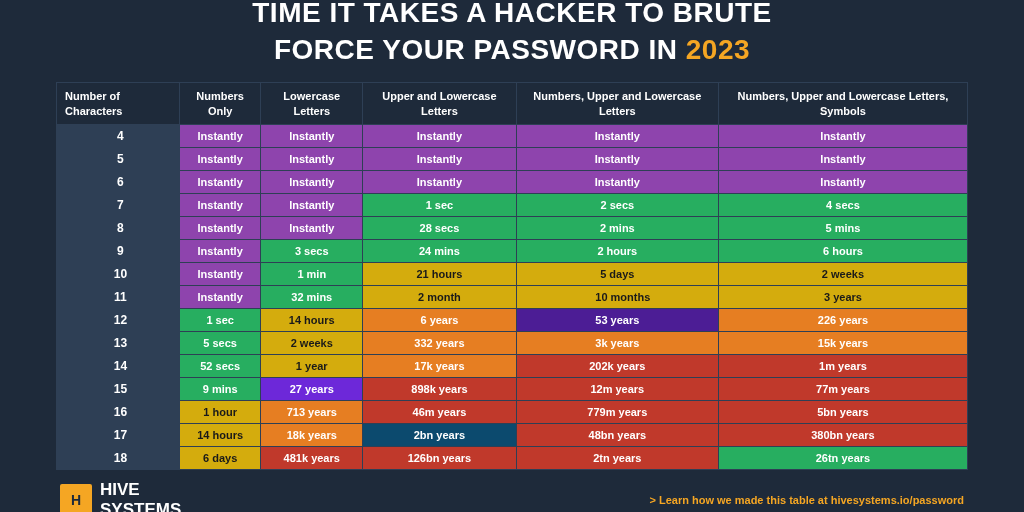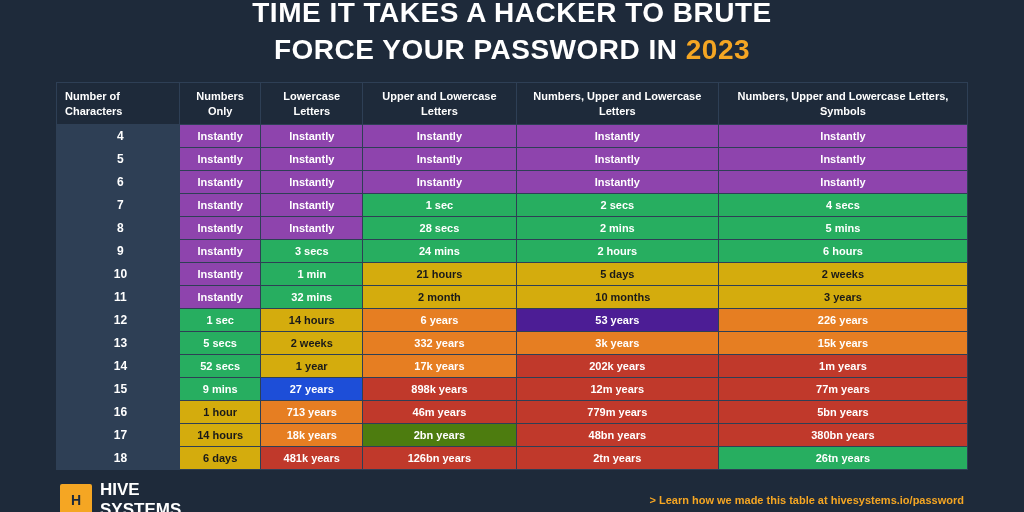--- a/index.html
+++ b/index.html
@@ -211,38 +211,38 @@
           <td>14</td>
           <td style="background-color: rgb(39, 174, 96); color: rgb(255, 255, 255);">52 secs</td>
           <td style="background-color: rgb(212, 172, 13); color: rgb(26, 26, 26);">1 year</td>
           <td style="background-color: rgb(230, 126, 34); color: rgb(255, 255, 255);">17k years</td>
           <td style="background-color: rgb(192, 57, 43); color: rgb(255, 255, 255);">202k years</td>
           <td style="background-color: rgb(192, 57, 43); color: rgb(255, 255, 255);">1m years</td>
         </tr>
         <tr>
           <td>15</td>
           <td style="background-color: rgb(39, 174, 96); color: rgb(255, 255, 255);">9 mins</td>
-          <td style="background-color: #1d4ed8; color: rgb(255, 255, 255); text-align: center;">27 years</td>
+          <td style="background-color: #6d28d9; color: rgb(255, 255, 255); text-align: center;">27 years</td>
           <td style="background-color: rgb(192, 57, 43); color: rgb(255, 255, 255);">898k years</td>
           <td style="background-color: rgb(192, 57, 43); color: rgb(255, 255, 255);">12m years</td>
           <td style="background-color: rgb(192, 57, 43); color: rgb(255, 255, 255);">77m years</td>
         </tr>
         <tr>
           <td>16</td>
           <td style="background-color: rgb(212, 172, 13); color: rgb(26, 26, 26);">1 hour</td>
           <td style="background-color: rgb(230, 126, 34); color: rgb(255, 255, 255);">713 years</td>
           <td style="background-color: rgb(192, 57, 43); color: rgb(255, 255, 255);">46m years</td>
           <td style="background-color: rgb(192, 57, 43); color: rgb(255, 255, 255);">779m years</td>
           <td style="background-color: rgb(192, 57, 43); color: rgb(255, 255, 255);">5bn years</td>
         </tr>
         <tr>
           <td>17</td>
           <td style="background-color: rgb(212, 172, 13); color: rgb(26, 26, 26);">14 hours</td>
           <td style="background-color: rgb(230, 126, 34); color: rgb(255, 255, 255);">18k years</td>
-          <td style="background-color: #4d7c0f; color: rgb(255, 255, 255);">2bn years</td>
+          <td style="background-color: #0c4a6e; color: rgb(255, 255, 255);">2bn years</td>
           <td style="background-color: rgb(192, 57, 43); color: rgb(255, 255, 255);">48bn years</td>
           <td style="background-color: rgb(192, 57, 43); color: rgb(255, 255, 255);">380bn years</td>
         </tr>
         <tr>
           <td>18</td>
           <td style="background-color: rgb(212, 172, 13); color: rgb(26, 26, 26);">6 days</td>
           <td style="background-color: rgb(192, 57, 43); color: rgb(255, 255, 255);">481k years</td>
           <td style="background-color: rgb(192, 57, 43); color: rgb(255, 255, 255);">126bn years</td>
           <td style="background-color: rgb(192, 57, 43); color: rgb(255, 255, 255);">2tn years</td>
           <td style="background-color: rgb(39, 174, 96); color: rgb(255, 255, 255);">26tn years</td>

